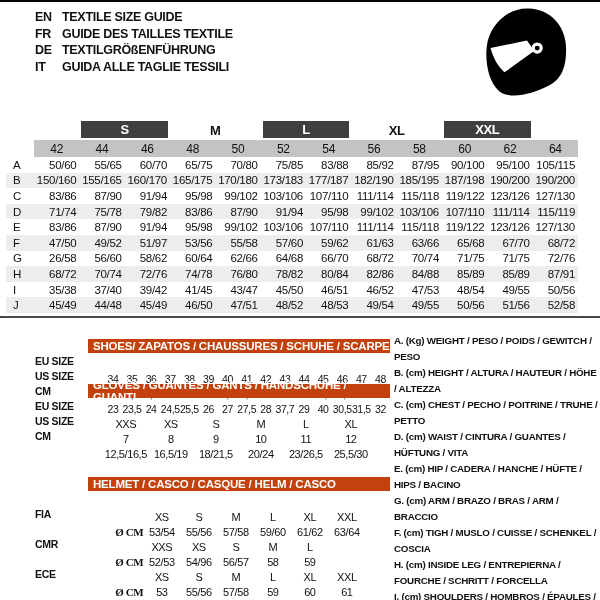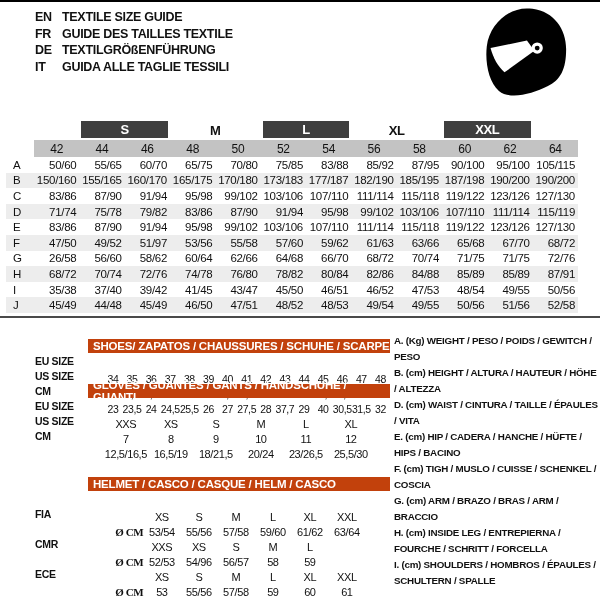--- a/index.html
+++ b/index.html
@@ -442,20 +442,21 @@
             <div class="scell">60</div>
             <div class="scell">61</div>
           </div>
         </div>
       </div>
   </div>
 
   <div class="legend">
       <div class="legend-item">A. (Kg) WEIGHT / PESO / POIDS / GEWITCH / PESO</div>
       <div class="legend-item">B. (cm) HEIGHT / ALTURA / HAUTEUR / HÖHE / ALTEZZA</div>
-      <div class="legend-item">D. (cm) WAIST / CINTURA / TAILLE / ÉPAULES / VITA</div>
+      <div class="legend-item">C. (cm) CHEST / PECHO / POITRINE / TRUHE / PETTO</div>
+      <div class="legend-item">D. (cm) WAIST / CINTURA / GUANTES / HÜFTUNG / VITA</div>
       <div class="legend-item">E. (cm) HIP / CADERA / HANCHE / HÜFTE / HIPS /  BACINO</div>
+      <div class="legend-item">G. (cm) ARM  / BRAZO / BRAS / ARM / BRACCIO</div>
       <div class="legend-item">F.  (cm) TIGH / MUSLO / CUISSE / SCHENKEL / COSCIA</div>
-      <div class="legend-item">G. (cm) ARM  / BRAZO / BRAS / ARM / BRACCIO</div>
       <div class="legend-item">H. (cm) INSIDE LEG / ENTREPIERNA / FOURCHE / SCHRITT / FORCELLA</div>
       <div class="legend-item">I.  (cm) SHOULDERS / HOMBROS / ÉPAULES / SCHULTERN / SPALLE</div>
     </div>
 </div>
 
 </body></html>

